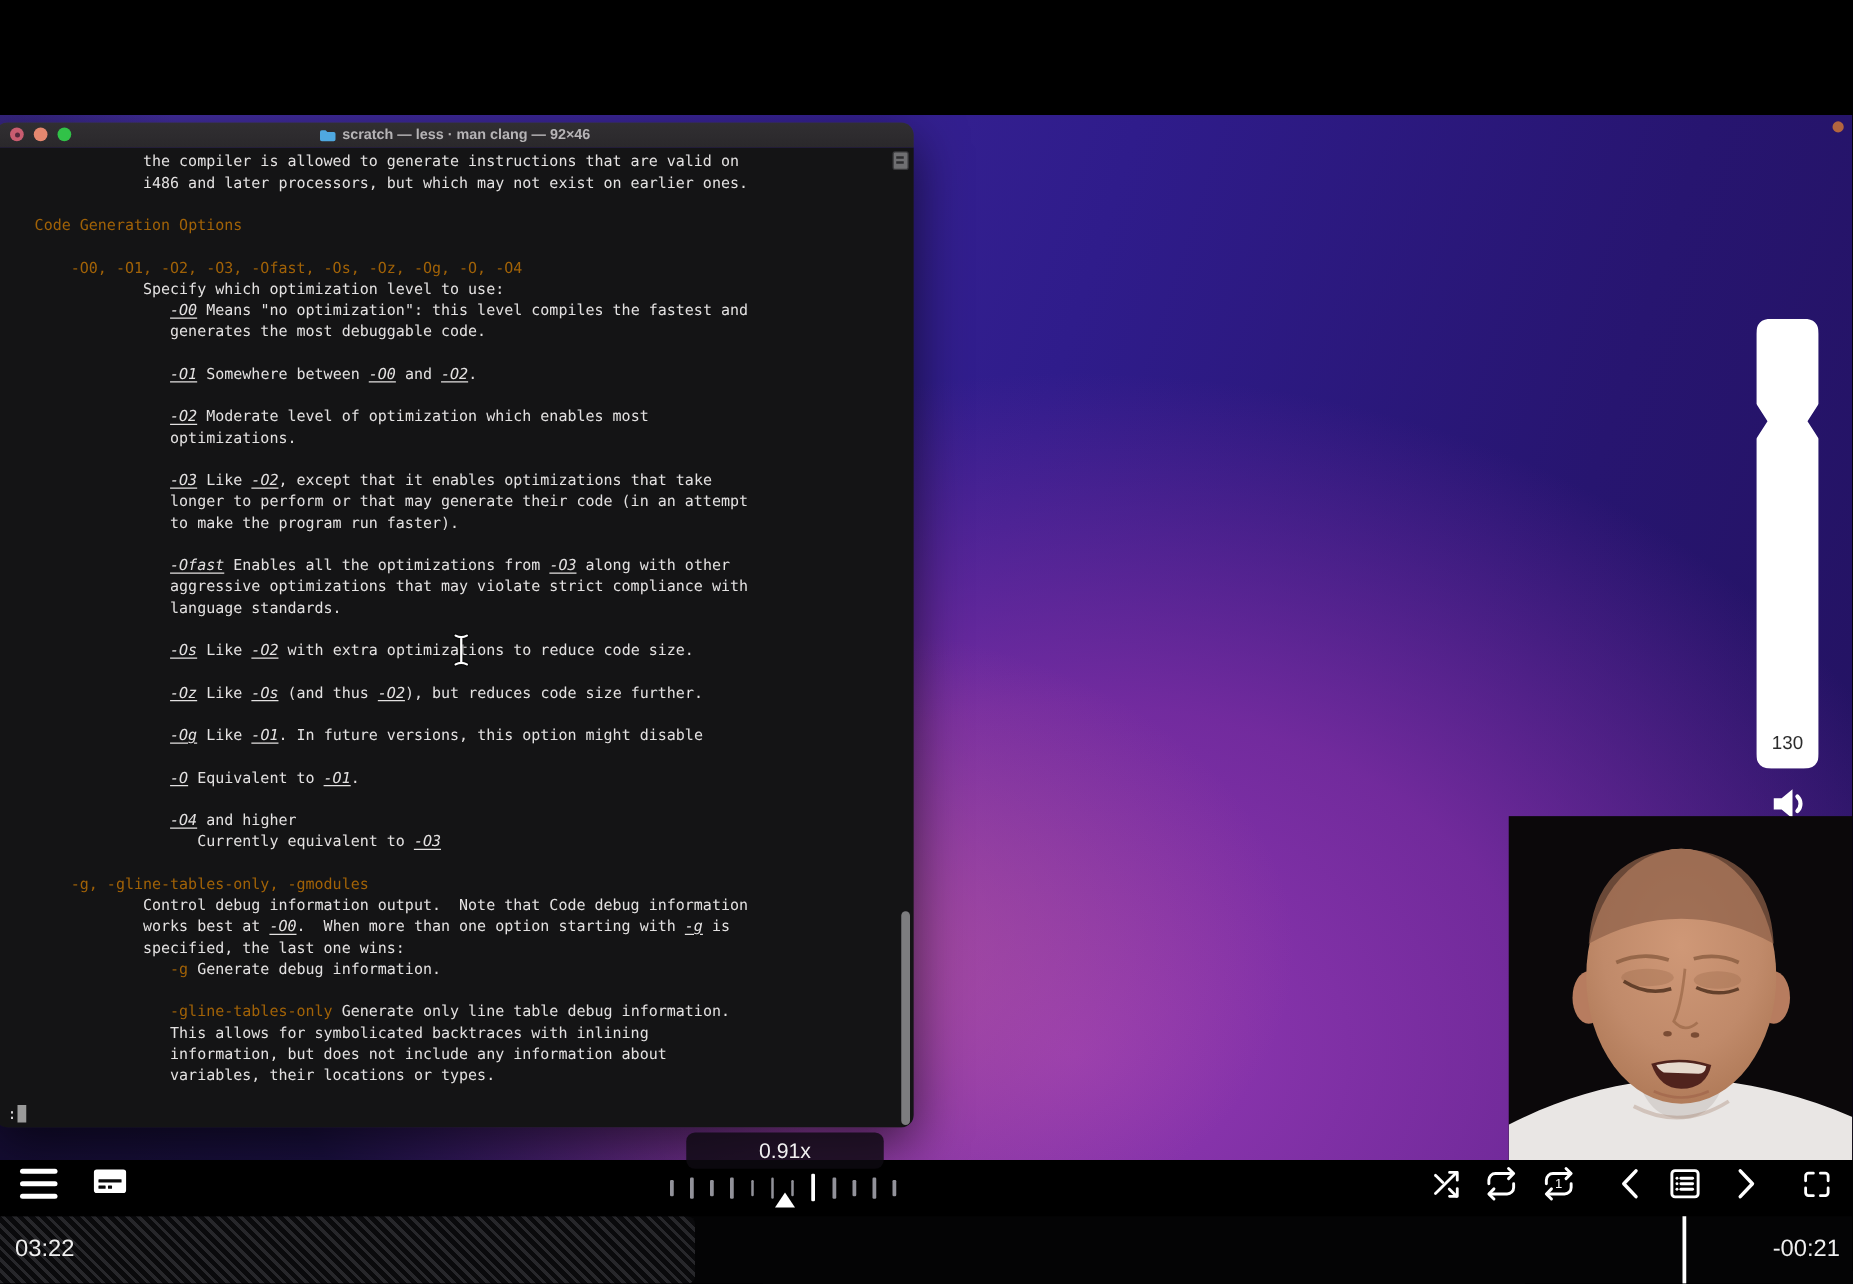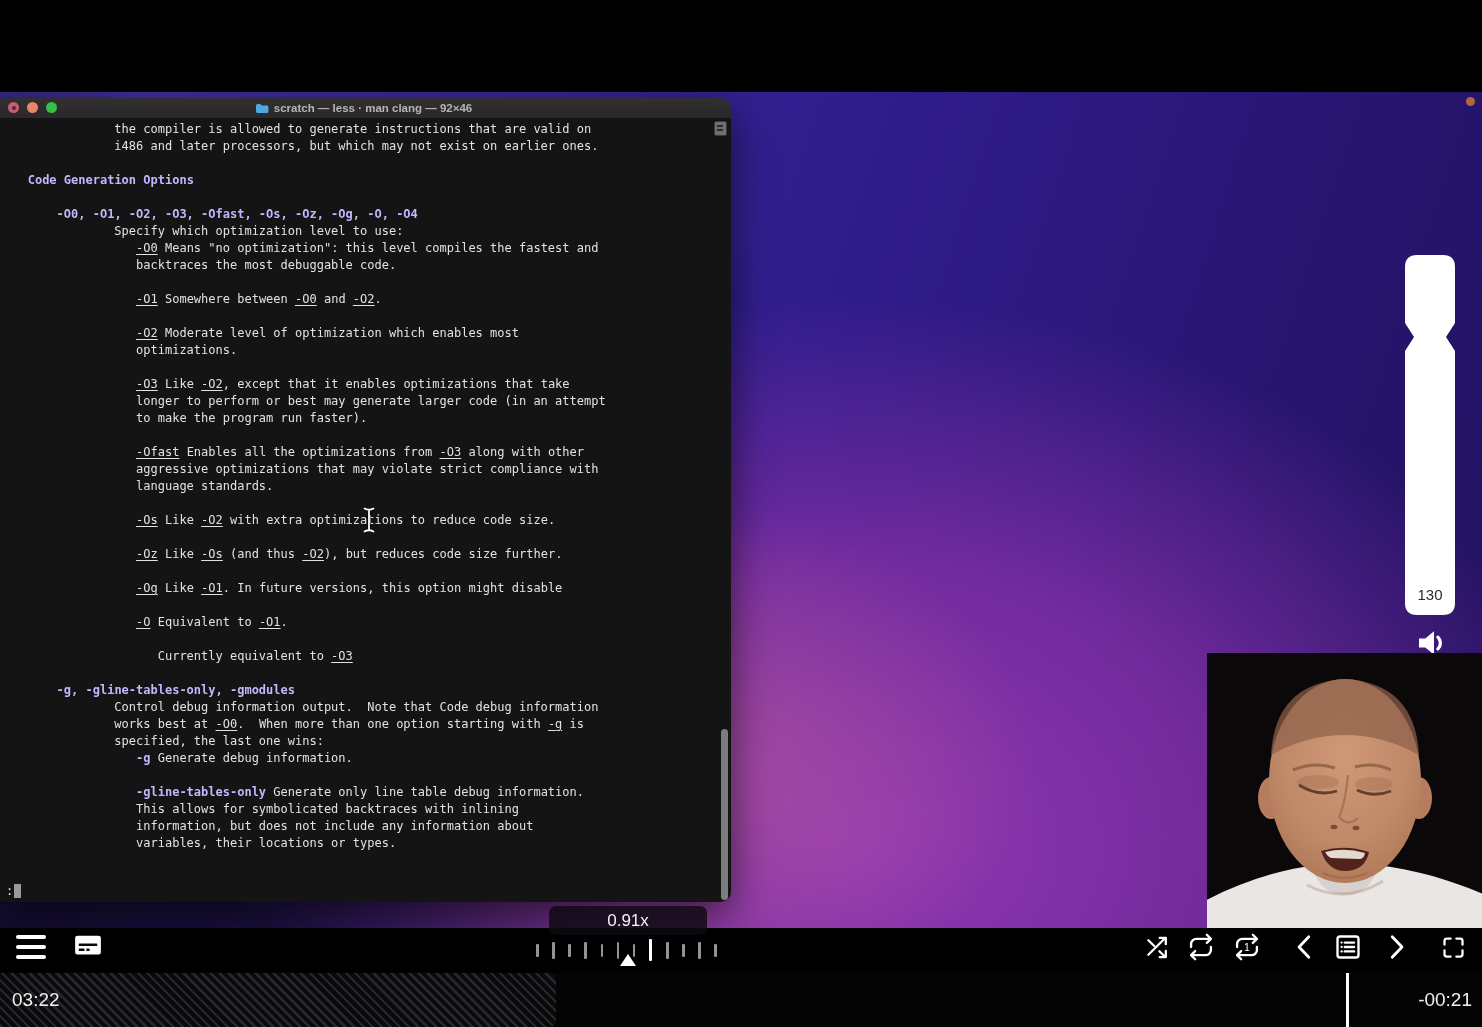--- a/index.html
+++ b/index.html
@@ -26,22 +26,22 @@
   .light{width:11px;height:11px;border-radius:50%;display:inline-block;position:relative;}
   .light.close{background:#c95c70;}
   .light.close .dot{position:absolute;left:3.5px;top:3.5px;width:4px;height:4px;border-radius:50%;background:#56283c;}
   .light.min{background:#e5876f;}
   .light.zoom{background:#31c248;}
   .title{display:flex;align-items:center;gap:5px;font-size:11.5px;font-weight:bold;color:#b6b4b6;}
   .termbody{position:relative;height:784px;background:#141415;border-radius:0 0 10px 10px;overflow:hidden;}
   .term-text{position:absolute;left:10px;top:3px;font-family:"DejaVu Sans Mono","Liberation Mono",monospace;
       font-size:12px;color:#e3e1e1;}
   .tline{height:17px;line-height:17px;white-space:pre;}
-  .tline .tb{font-weight:bold;color:#c4b5fd;}
-  .tline .tu{text-decoration:underline;text-underline-offset:2px;}
+  .tline .tb{font-weight:normal;color:#a16207;}
+  .tline .tu{text-decoration:underline;text-underline-offset:2px;font-style:italic;}
   .prompt-line{position:absolute;left:10px;bottom:4px;font-family:"DejaVu Sans Mono","Liberation Mono",monospace;
       font-size:12px;color:#e3e1e1;display:flex;align-items:center;}
   .cursor{display:inline-block;width:7px;height:14px;background:#9a9a9a;margin-left:1px;}
   .scroll-marker{position:absolute;right:4px;top:3px;width:11px;height:13px;background:#6f6f71;
       border:1px solid #39393b;border-radius:2px;}
   .scroll-marker::before{content:"";position:absolute;left:2px;top:3px;width:6px;height:1.6px;background:#2c2c2e;box-shadow:0 4px 0 #2c2c2e;}
   .scroll-thumb{position:absolute;right:3px;top:611px;width:7px;height:171px;background:#7d7d7f;border-radius:4px;}
   
   .volume-slider{position:absolute;left:1405px;top:255px;width:50px;height:360px;background:#fff;
       clip-path:path('M12 0 H38 Q50 0 50 12 V68 L41 82 L50 96 V348 Q50 360 38 360 H12 Q0 360 0 348 V96 L9 82 L0 68 V12 Q0 0 12 0 Z');}
@@ -107,43 +107,44 @@
     <div class="termbody">
       <div class="term-text">
           <div class="tline"><span>               the compiler is allowed to generate instructions that are valid on</span></div>
           <div class="tline"><span>               i486 and later processors, but which may not exist on earlier ones.</span></div>
           <div class="tline">&nbsp;</div>
           <div class="tline"><span>   </span><span class="tb">Code Generation Options</span></div>
           <div class="tline">&nbsp;</div>
           <div class="tline"><span>       </span><span class="tb">-O0, -O1, -O2, -O3, -Ofast, -Os, -Oz, -Og, -O, -O4</span></div>
           <div class="tline"><span>               Specify which optimization level to use:</span></div>
           <div class="tline"><span>                  </span><span class="tu">-O0</span><span> Means "no optimization": this level compiles the fastest and</span></div>
-          <div class="tline"><span>                  backtraces the most debuggable code.</span></div>
+          <div class="tline"><span>                  generates the most debuggable code.</span></div>
           <div class="tline">&nbsp;</div>
           <div class="tline"><span>                  </span><span class="tu">-O1</span><span> Somewhere between </span><span class="tu">-O0</span><span> and </span><span class="tu">-O2</span><span>.</span></div>
           <div class="tline">&nbsp;</div>
           <div class="tline"><span>                  </span><span class="tu">-O2</span><span> Moderate level of optimization which enables most</span></div>
           <div class="tline"><span>                  optimizations.</span></div>
           <div class="tline">&nbsp;</div>
           <div class="tline"><span>                  </span><span class="tu">-O3</span><span> Like </span><span class="tu">-O2</span><span>, except that it enables optimizations that take</span></div>
-          <div class="tline"><span>                  longer to perform or best may generate larger code (in an attempt</span></div>
+          <div class="tline"><span>                  longer to perform or that may generate their code (in an attempt</span></div>
           <div class="tline"><span>                  to make the program run faster).</span></div>
           <div class="tline">&nbsp;</div>
           <div class="tline"><span>                  </span><span class="tu">-Ofast</span><span> Enables all the optimizations from </span><span class="tu">-O3</span><span> along with other</span></div>
           <div class="tline"><span>                  aggressive optimizations that may violate strict compliance with</span></div>
           <div class="tline"><span>                  language standards.</span></div>
           <div class="tline">&nbsp;</div>
           <div class="tline"><span>                  </span><span class="tu">-Os</span><span> Like </span><span class="tu">-O2</span><span> with extra optimizations to reduce code size.</span></div>
           <div class="tline">&nbsp;</div>
           <div class="tline"><span>                  </span><span class="tu">-Oz</span><span> Like </span><span class="tu">-Os</span><span> (and thus </span><span class="tu">-O2</span><span>), but reduces code size further.</span></div>
           <div class="tline">&nbsp;</div>
           <div class="tline"><span>                  </span><span class="tu">-Og</span><span> Like </span><span class="tu">-O1</span><span>. In future versions, this option might disable</span></div>
           <div class="tline">&nbsp;</div>
           <div class="tline"><span>                  </span><span class="tu">-O</span><span> Equivalent to </span><span class="tu">-O1</span><span>.</span></div>
           <div class="tline">&nbsp;</div>
+          <div class="tline"><span>                  </span><span class="tu">-O4</span><span> and higher</span></div>
           <div class="tline"><span>                     Currently equivalent to </span><span class="tu">-O3</span></div>
           <div class="tline">&nbsp;</div>
           <div class="tline"><span>       </span><span class="tb">-g, -gline-tables-only, -gmodules</span></div>
           <div class="tline"><span>               Control debug information output.  Note that Code debug information</span></div>
           <div class="tline"><span>               works best at </span><span class="tu">-O0</span><span>.  When more than one option starting with </span><span class="tu">-g</span><span> is</span></div>
           <div class="tline"><span>               specified, the last one wins:</span></div>
           <div class="tline"><span>                  </span><span class="tb">-g</span><span> Generate debug information.</span></div>
           <div class="tline">&nbsp;</div>
           <div class="tline"><span>                  </span><span class="tb">-gline-tables-only</span><span> Generate only line table debug information.</span></div>
           <div class="tline"><span>                  This allows for symbolicated backtraces with inlining</span></div>

